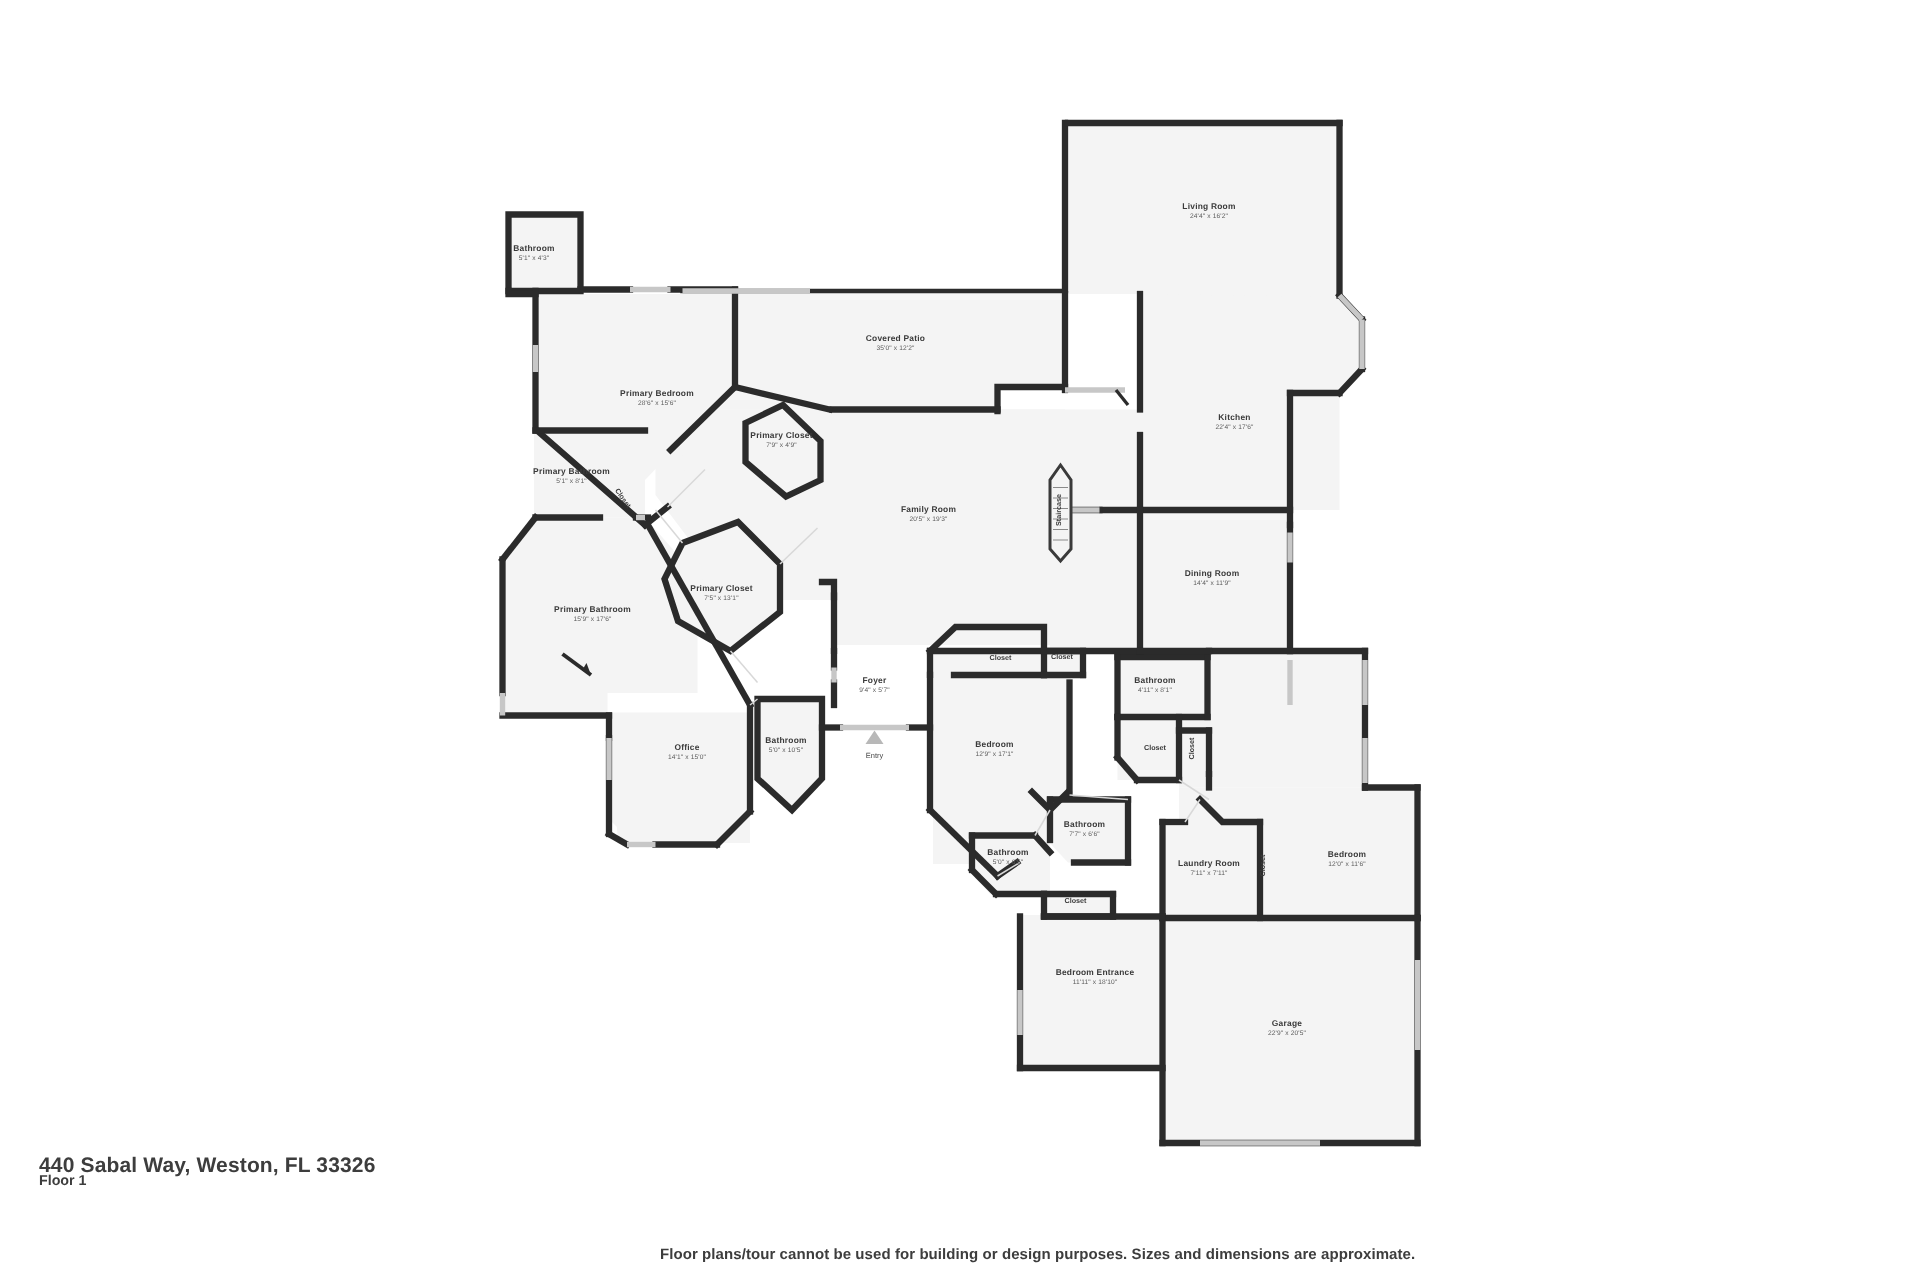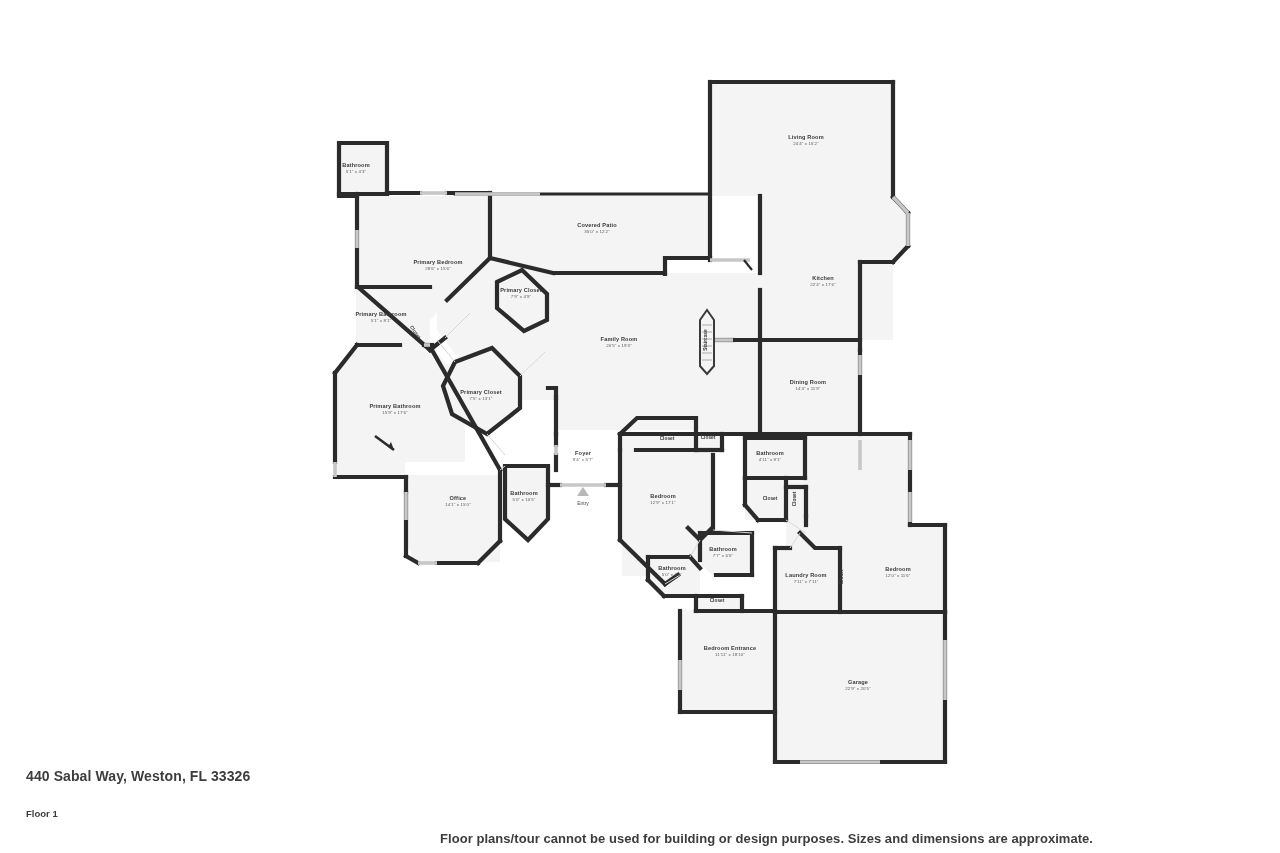--- a/index.html
+++ b/index.html
@@ -36,30 +36,30 @@
     left: 26px;
     top: 768px;
     font-size: 14px;
     font-weight: bold;
     color: #3d3d3d;
     letter-spacing: 0.1px;
   }
   .footer-floor {
     position: absolute;
     left: 26px;
-    top: 808px;
+    top: 782px;
     font-size: 9.5px;
     font-weight: bold;
     color: #3d3d3d;
   }
   .footer-disclaimer {
     position: absolute;
     left: 440px;
     top: 831px;
-    font-size: 13px;
+    font-size: 10px;
     font-weight: bold;
     color: #3d3d3d;
     letter-spacing: 0.05px;
   }
   svg#plan {
     position: absolute;
     left: 0;
     top: 0;
     width: 1280px;
     height: 853px;

